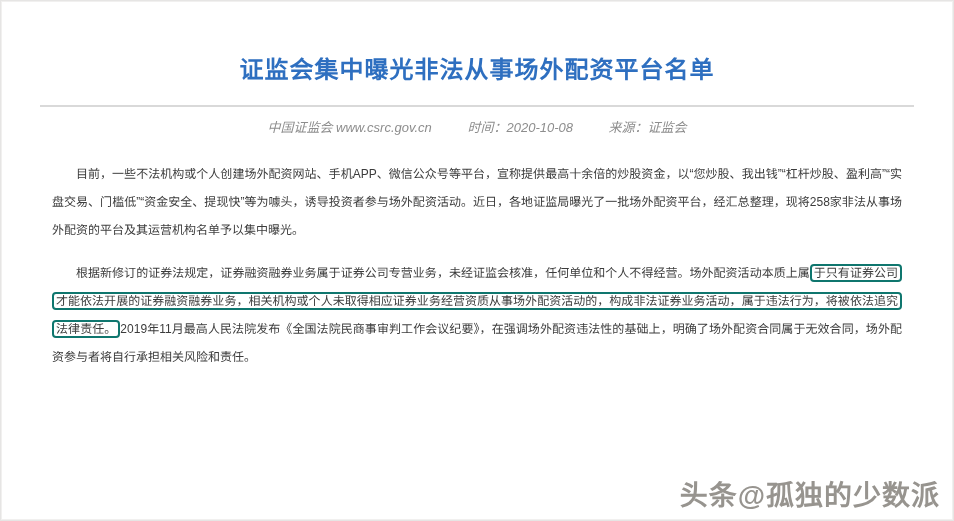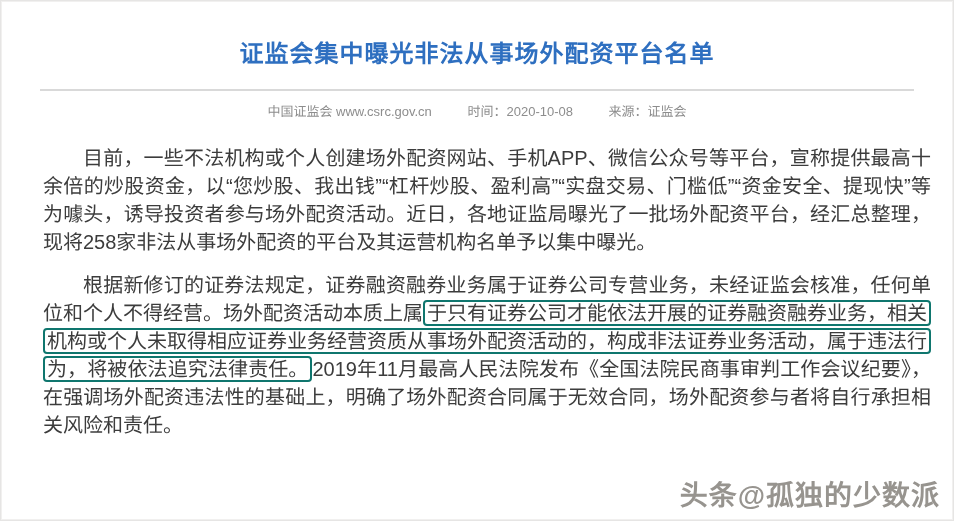--- a/index.html
+++ b/index.html
@@ -9,47 +9,46 @@
     height: 521px;
     box-sizing: border-box;
     background: #ffffff;
     border: 2px solid #f1f0ef;
     outline: 1px solid #e6e5e4;
     outline-offset: -1px;
     overflow: hidden;
     font-family: "Liberation Sans", "DejaVu Sans", sans-serif;
   }
   .article-title {
-    margin: 0;
+    margin: 16px;
     padding-top: 32px;
     text-align: center;
     font-size: 24px;
     font-weight: bold;
     color: #2e6fc0;
     letter-spacing: 1px;
   }
   .divider {
     height: 0;
     border-top: 2px solid #d9d9d9;
     margin: 20px 38px 0 38px;
   }
   .meta-line {
     margin-top: 10px;
     text-align: center;
     font-size: 13px;
     color: #8d8d8d;
   }
-  .meta-line .meta-item { margin: 0 16px; }
+  .meta-line .meta-item { margin: 0 16px; font-style: italic; }
   .content {
     margin-top: 24px;
-    padding: 0 21px;
-    font-size: 20px;
+    padding: 0 50px;
+    font-size: 12px;
     line-height: 28px;
     color: #3c3c3c;
-    margin-left: 20px;
   }
   .para {
     margin: 0 0 15px 0;
     text-indent: 2em;
     text-align: justify;
   }
   .redbox {
     border: 2px solid #0f766e;
     border-radius: 4px;
     padding: 0 2px;

